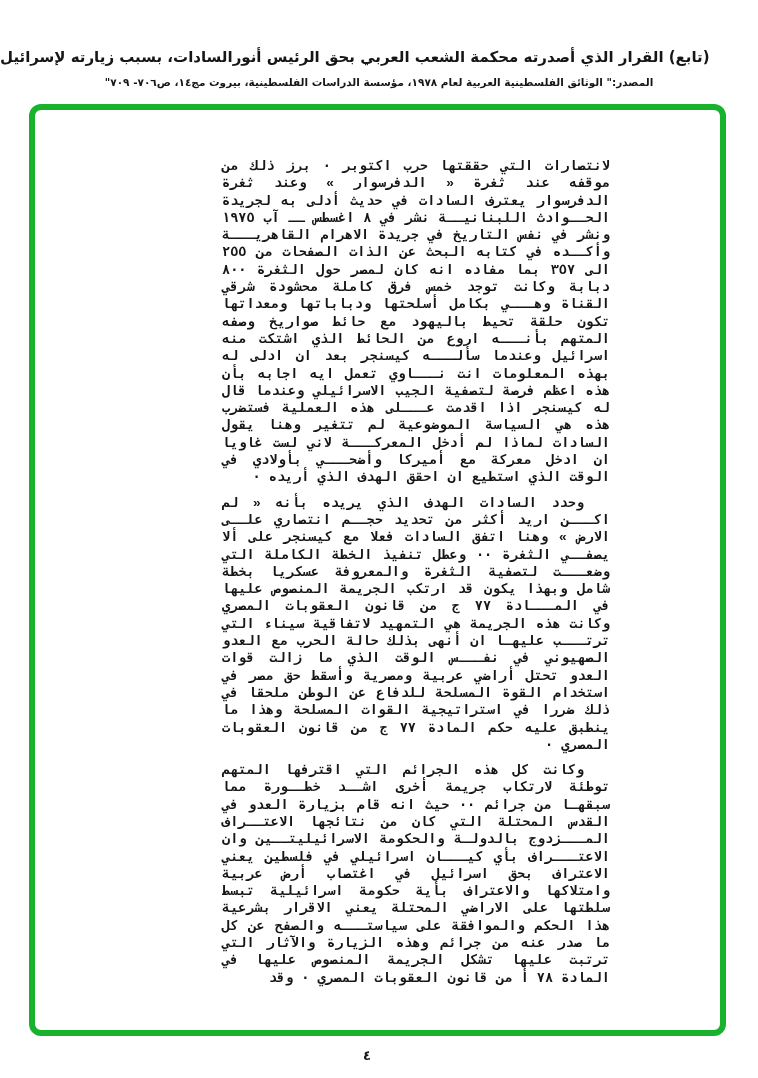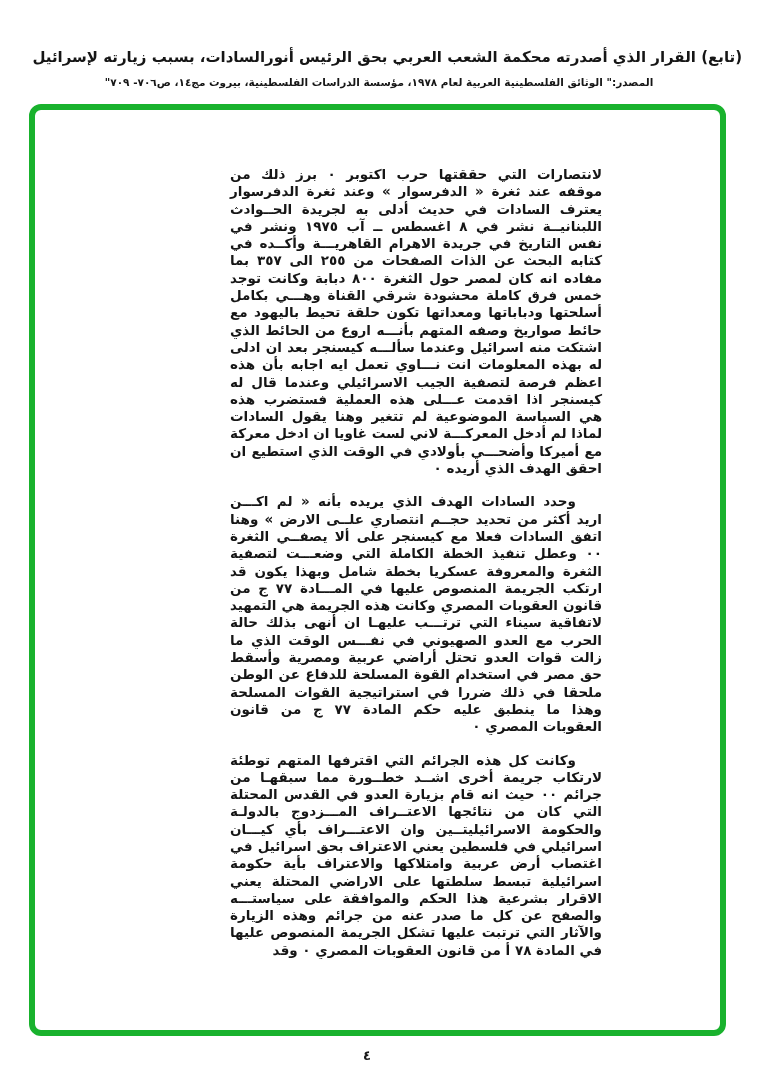--- a/index.html
+++ b/index.html
@@ -18,22 +18,22 @@
     height: 1078px;
     background: var(--paper);
     overflow: hidden;
     font-family: "DejaVu Sans", "Liberation Sans", sans-serif;
     color: var(--ink);
   }
   .header-title {
     position: absolute;
     top: 48px;
     left: 0;
-    right: 16px;
-    text-align: right;
+    right: 0;
+    text-align: left;
     direction: rtl;
     font-size: 15px;
     font-weight: 700;
     letter-spacing: 0;
     white-space: nowrap;
   }
   .header-source {
     position: absolute;
     top: 76px;
     left: 0;
@@ -62,22 +62,23 @@
     width: 404px;
     direction: rtl;
     unicode-bidi: embed;
     text-align: justify;
     font-size: 13.5px;
     line-height: 17.3px;
     font-weight: 700;
     color: var(--ink);
   }
   .text-block p {
-    margin: 16px;
+    margin: 8px;
     padding: 0;
+    font-family: Liberation Mono, monospace;
   }
   .text-block p.indent {
     text-indent: 26px;
   }
   .page-number {
     position: absolute;
     top: 1048px;
     left: 0;
     right: 24px;
     text-align: center;

